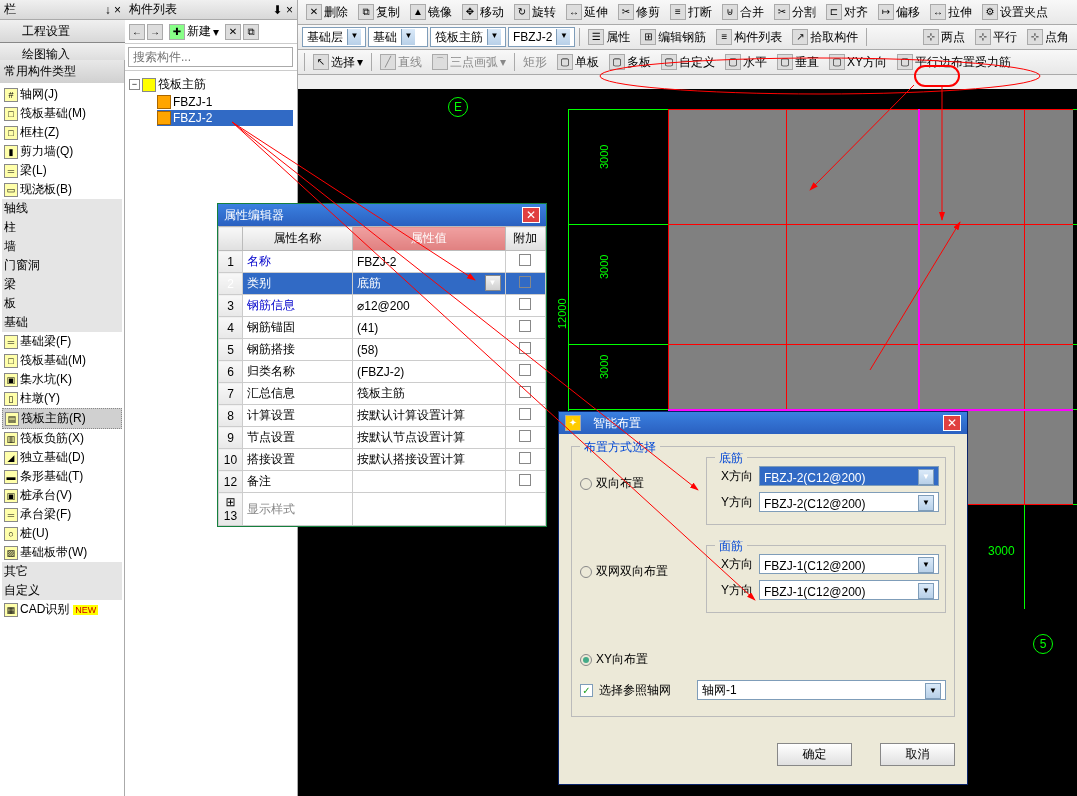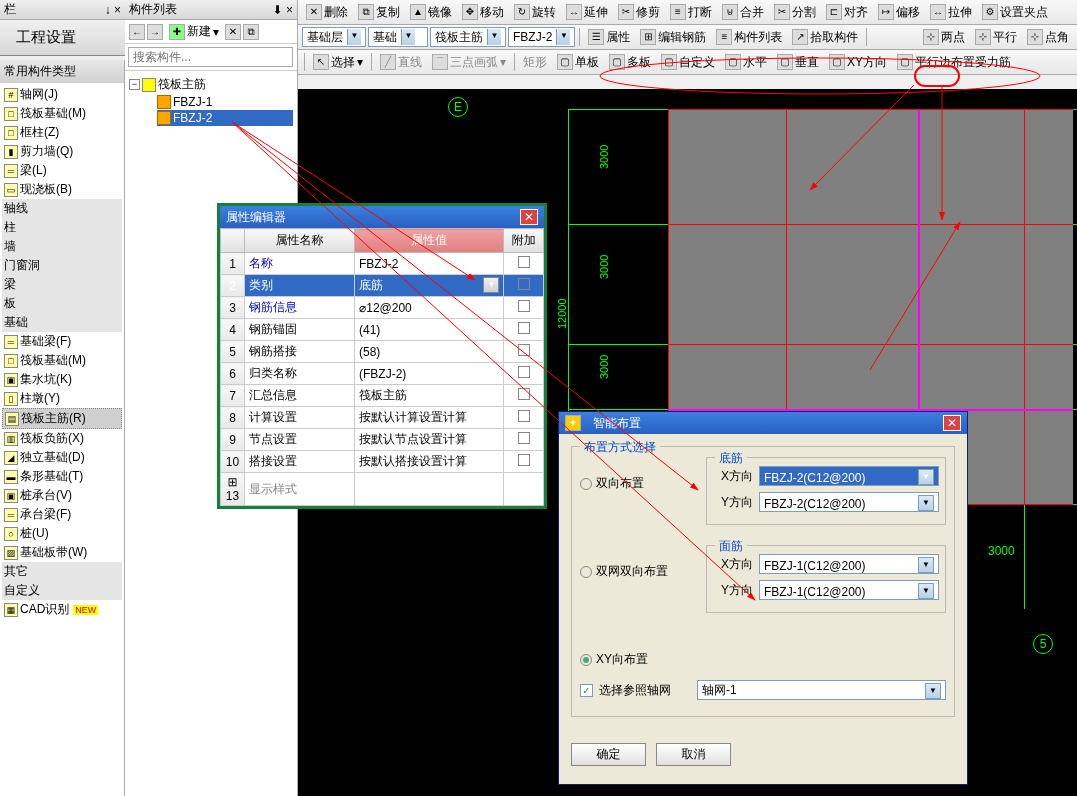--- a/index.html
+++ b/index.html
@@ -2,42 +2,42 @@
 <html><head>
 <meta charset="utf-8">
 <style>
 *{box-sizing:border-box;margin:0;padding:0;font-family:"Microsoft YaHei",SimSun,sans-serif;font-size:12px}
 body{background:#f0f0f0;width:1077px;height:796px;overflow:hidden;position:relative}
 .toolbar{background:linear-gradient(#f8f8f8,#e8e8e8);border-bottom:1px solid #aaa;height:25px;display:flex;align-items:center;padding:0 4px;gap:2px}
 .toolbar-btn{display:flex;align-items:center;gap:2px;padding:2px 4px;border:none;background:transparent;cursor:pointer;height:20px}
 .tb-icon{width:16px;height:16px;display:inline-block;background:#ddd;border:1px solid #aaa;font-size:10px;line-height:14px;text-align:center}
 .sep{width:1px;height:18px;background:#aaa;margin:0 2px}
 .left-panel{position:absolute;left:0;top:50px;width:125px;height:746px;background:#fff;border-right:1px solid #aaa}
-.panel-tab{background:linear-gradient(#b8d0e8,#a0b8d0);height:36px;display:flex;align-items:center;padding:0 16px;border-bottom:1px solid #888;font-size:15px}
+.panel-tab{background:linear-gradient(#b8d0e8,#a0b8d0);height:23px;display:flex;align-items:center;padding:0 22px;border-bottom:1px solid #888;font-size:12px}
 .tree-list{padding:2px}
 .tree-item{display:flex;align-items:center;padding:1px 2px;cursor:pointer;gap:2px}
 .tree-item.sel{background:#d0d0d0;border:1px dotted #888}
 .tree-icon{width:14px;height:14px;display:inline-block;background:#ffa;border:1px solid #888;font-size:9px;text-align:center;line-height:12px}
 .tree-item.group{font-weight:normal;background:#e5e5e5}
 .mid-panel{position:absolute;left:125px;top:0;width:173px;height:796px;background:#fff;border-right:1px solid #aaa}
 .mid-title{background:linear-gradient(#f0f0f0,#d8d8d8);height:20px;display:flex;align-items:center;padding:0 4px;font-size:12px;border-bottom:1px solid #aaa}
 .mid-title .pin{margin-left:auto;font-size:12px}
 .mid-toolbar{height:24px;display:flex;align-items:center;padding:2px 4px;gap:2px;border-bottom:1px solid #ccc}
 .search-row{display:flex;padding:3px;gap:14px;border-bottom:1px solid #ccc}
 .search-input{flex:1;border:1px solid #aaa;height:20px;padding:0 4px}
 .search-btn{width:22px;height:20px;border:1px solid #aaa;background:linear-gradient(#fff,#ddd);cursor:pointer}
 .mid-tree{padding:4px}
 .mt-node{display:flex;align-items:center;gap:2px;padding:1px 0;cursor:pointer}
 .mt-toggle{width:11px;height:11px;border:1px solid #888;display:inline-block;text-align:center;line-height:9px;font-size:9px;background:#fff}
 .mt-icon{width:14px;height:14px;display:inline-block}
 .mt-icon.g{background:#ff0;border:1px solid #888}
 .mt-icon.y{background:#ffa500;border:1px solid #a60}
 .mt-node.sel{background:#316ac5;color:#fff}
 .canvas-area{position:absolute;left:298px;top:89px;right:0;bottom:0;background:#000}
-.prop-dialog{position:absolute;left:217px;top:203px;width:330px;background:#fff;border:3px solid #15803d}
+.prop-dialog{position:absolute;left:217px;top:203px;width:330px;background:#fff;border:1px solid #15803d}
 .dlg-title{background:linear-gradient(#3a80e0,#2a60c0);color:#fff;height:22px;display:flex;align-items:center;padding:0 6px}
 .dlg-close{margin-left:auto;width:18px;height:16px;background:#e04040;color:#fff;text-align:center;line-height:14px;border:1px solid #fff;cursor:pointer}
 .prop-grid{width:100%;border-collapse:collapse}
 .prop-grid th{background:linear-gradient(#f8f8f8,#e0e0e0);border:1px solid #bbb;padding:3px;font-weight:normal;text-align:center}
 .prop-grid th.val{background:linear-gradient(#f0a0a0,#e08080);color:#fff}
 .prop-grid td{border:1px solid #ccc;padding:2px 4px;height:18px}
 .prop-grid td.num{background:linear-gradient(#f8f8f8,#e8e8e8);text-align:center;width:24px}
 .prop-grid td.name{width:110px}
 .prop-grid td.blue{color:#0000cc}
 .prop-grid tr.sel-row{background:#316ac5;color:#fff}
@@ -57,21 +57,21 @@
 .field-col{flex:1}
 .field-group{border:1px solid #bbb;padding:8px 6px 6px;position:relative;margin-bottom:8px}
 .field-legend{position:absolute;top:-8px;left:8px;background:#ece9d8;padding:0 4px;color:#0046d5}
 .field-row{display:flex;align-items:center;gap:6px;margin-bottom:6px}
 .field-label{width:40px;text-align:right}
 .field-select{flex:1;border:1px solid #7f9db9;height:20px;background:#fff;padding:0 4px;display:flex;align-items:flex-end}
 .field-select.hl{background:#316ac5;color:#fff}
 .fs-arrow{margin-left:auto;width:16px;height:16px;background:linear-gradient(#dbeaf9,#b8d0e8);border:1px solid #7f9db9;text-align:center;line-height:14px;font-size:8px}
 .chk-row{display:flex;align-items:center;gap:6px;margin:8px 0}
 .chkbox{width:13px;height:13px;border:1px solid #7f9db9;background:#fff;text-align:center;line-height:11px;font-size:10px;color:#21a121}
-.btn-row{display:flex;gap:10px;padding:6px 12px}
+.btn-row{display:flex;justify-content:flex-end;gap:28px;padding:6px 12px}
 .dlg-btn{width:75px;height:23px;border:1px solid #888;background:linear-gradient(#fff,#e0e0e0);cursor:pointer}
 .grid-line{position:absolute;background:#0f0}
 .grid-line.red{background:#f00}
 .grid-line.mag{background:#f0f}
 .axis-circ{position:absolute;width:20px;height:20px;border:1px solid #0f0;border-radius:50%;color:#0f0;text-align:center;line-height:18px;background:#000}
 .dim-text{position:absolute;color:#0f0;font-size:11px;transform:rotate(-90deg);transform-origin:left top}
 .floor-fill{position:absolute;background:#808080}
 .arrow{position:absolute;pointer-events:none}
 .arrow line{stroke:#f00;stroke-width:1}
 .arrow polygon{fill:#f00}
@@ -500,20 +500,26 @@
         <tr>
           <td class="num">9</td>
           <td class="name  ">节点设置</td>
           <td>按默认节点设置计算</td>
           <td style="text-align:center"><span class="chk"></span></td>
         </tr>
         <tr>
           <td class="num">10</td>
           <td class="name  ">搭接设置</td>
           <td>按默认搭接设置计算</td>
+          <td style="text-align:center"><span class="chk"></span></td>
+        </tr>
+        <tr>
+          <td class="num">12</td>
+          <td class="name  ">备注</td>
+          <td></td>
           <td style="text-align:center"><span class="chk"></span></td>
         </tr>
         <tr>
           <td class="num">⊞ 13</td>
           <td class="name  gray">显示样式</td>
           <td></td>
           <td style="text-align:center"></td>
         </tr>
       </tbody>
   </table>

